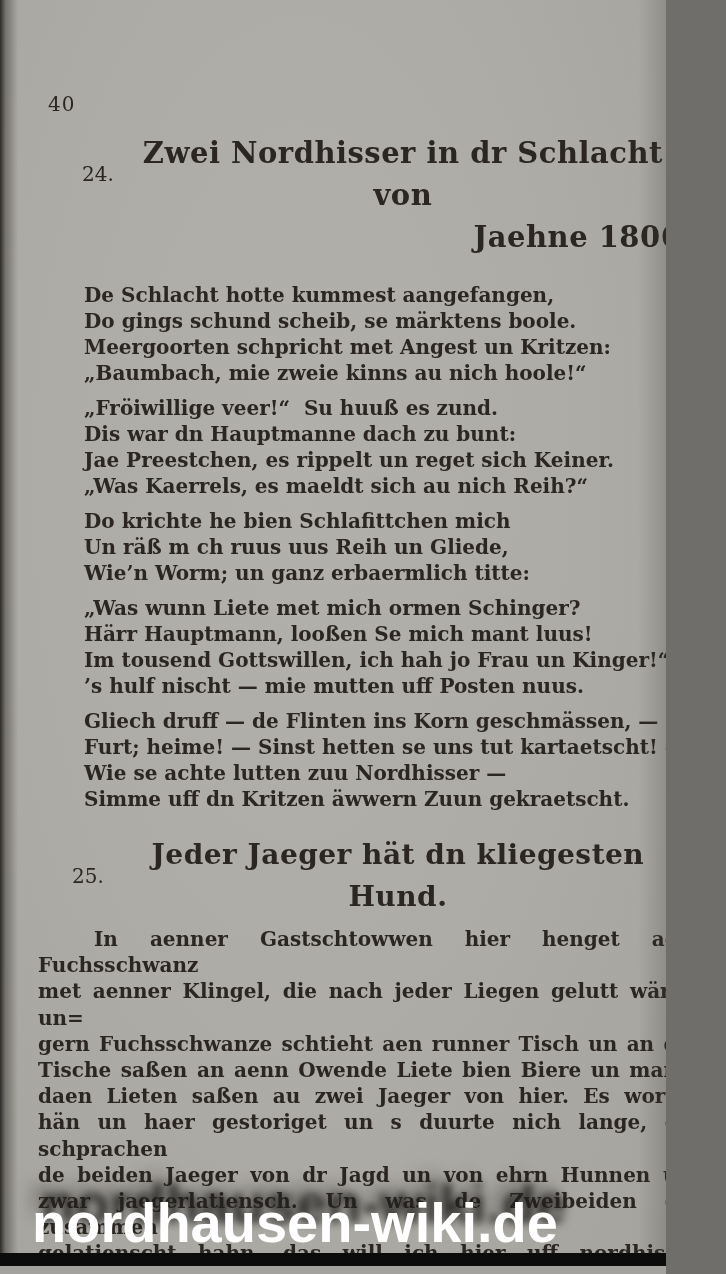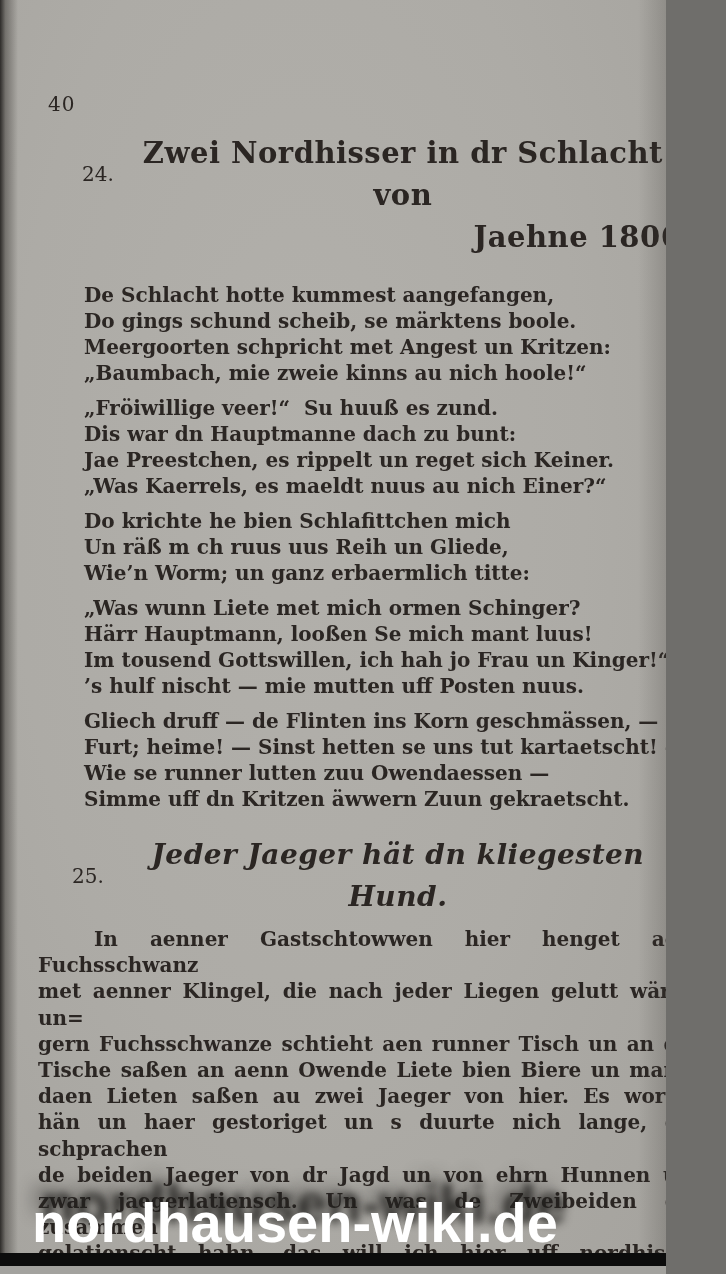--- a/index.html
+++ b/index.html
@@ -13,21 +13,21 @@
   .page-number { margin:92px 0 0 10px; font-size:20px; letter-spacing:1px; }
   .heading { font-weight:bold; }
   .h-row { display:flex; align-items:center; line-height:42px; }
   .h-num { font-weight:normal; font-size:20px; flex:0 0 auto; }
   .h24 { margin-top:16px; }
   .h24 .h-num { margin-left:44px; }
   .h24 .h-title { flex:1 1 auto; text-align:center; font-size:29px; letter-spacing:0.5px; }
   .h-line2 { text-align:right; font-size:29px; line-height:42px; letter-spacing:0.5px; }
   .h25 { margin-top:22px; }
   .h25 .h-num { margin-left:34px; }
-  .h25 .h-title { flex:1 1 auto; text-align:center; font-size:28px; letter-spacing:0.5px;font-style:italic; }
+  .h25 .h-title { flex:1 1 auto; text-align:center; font-size:28px; letter-spacing:0.5px; }
   .poem { margin-top:24px; padding-left:46px; font-size:20px; line-height:26px; font-weight:bold; }
   .poem-line { white-space:pre; }
   .stanza + .stanza { margin-top:9px; }
   .prose { margin-top:8px; font-size:20px; line-height:26.2px; font-weight:bold; }
   .prose-line { text-align:justify; text-align-last:justify; }
   .prose-line.indent { text-indent:56px; }
   .prose-line.loose { text-align-last:left; }
   
   .left-edge { position:absolute; left:0; top:0; bottom:21px; width:18px;
     background:linear-gradient(90deg, rgba(32,30,28,0.9) 0%, rgba(70,67,63,0.55) 30%, rgba(70,67,63,0) 100%); }
@@ -65,37 +65,37 @@
       <div class="stanza">
         <div class="poem-line">De Schlacht hotte kummest aangefangen,</div>
         <div class="poem-line">Do gings schund scheib, se märktens boole.</div>
         <div class="poem-line">Meergoorten schpricht met Angest un Kritzen:</div>
         <div class="poem-line">„Baumbach, mie zweie kinns au nich hoole!“</div>
       </div>
       <div class="stanza">
         <div class="poem-line">„Fröiwillige veer!“  Su huuß es zund.</div>
         <div class="poem-line">Dis war dn Hauptmanne dach zu bunt:</div>
         <div class="poem-line">Jae Preestchen, es rippelt un reget sich Keiner.</div>
-        <div class="poem-line">„Was Kaerrels, es maeldt nuus au nich Einer?“</div>
+        <div class="poem-line">„Was Kaerrels, es maeldt sich au nich Reih?“</div>
       </div>
       <div class="stanza">
         <div class="poem-line">Do krichte he bien Schlafittchen mich</div>
         <div class="poem-line">Un räß m ch ruus uus Reih un Gliede,</div>
         <div class="poem-line">Wie’n Worm; un ganz erbaermlich titte:</div>
       </div>
       <div class="stanza">
         <div class="poem-line">„Was wunn Liete met mich ormen Schinger?</div>
         <div class="poem-line">Härr Hauptmann, looßen Se mich mant luus!</div>
         <div class="poem-line">Im tousend Gottswillen, ich hah jo Frau un Kinger!“</div>
         <div class="poem-line">’s hulf nischt — mie mutten uff Posten nuus.</div>
       </div>
       <div class="stanza">
         <div class="poem-line">Gliech druff — de Flinten ins Korn geschmässen, —</div>
         <div class="poem-line">Furt; heime! — Sinst hetten se uns tut kartaetscht! —</div>
-        <div class="poem-line">Wie se runner lutten zuu Owendaessen —</div>
+        <div class="poem-line">Wie se achte lutten zuu Nordhisser —</div>
         <div class="poem-line">Simme uff dn Kritzen äwwern Zuun gekraetscht.</div>
       </div>
     </div>
 
     <div class="heading h25">
       <div class="h-row">
         <span class="h-num">25.</span>
         <span class="h-title">Jeder Jaeger hät dn kliegesten Hund.</span>
       </div>
     </div>

